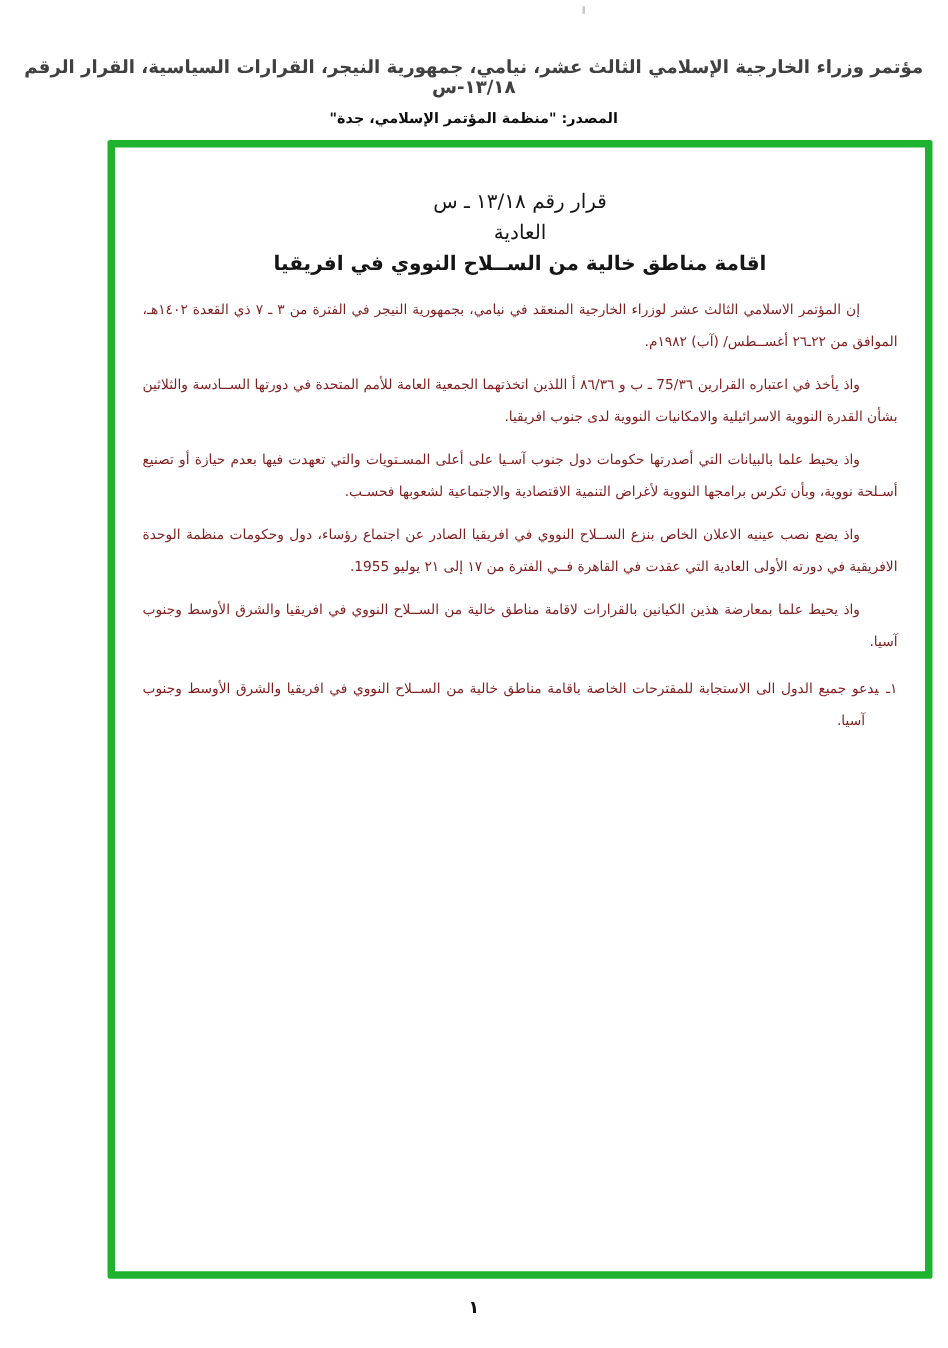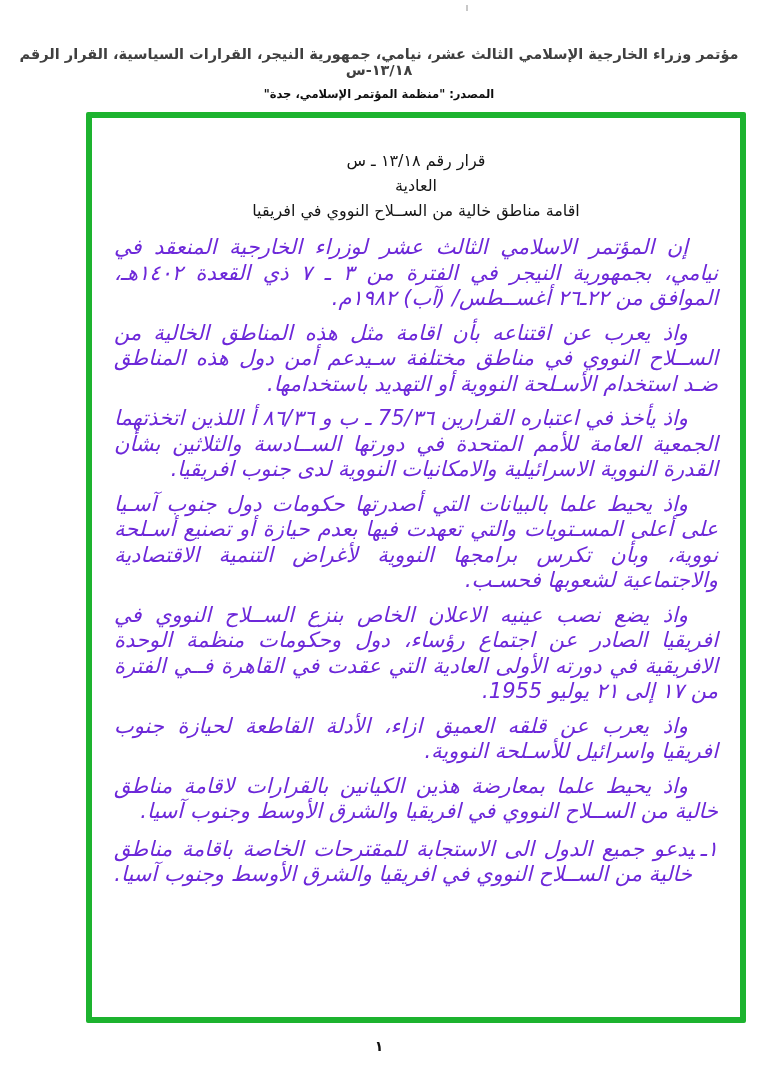--- a/index.html
+++ b/index.html
@@ -65,31 +65,30 @@
   .doc-title {
     text-align: center;
     margin-bottom: 12px;
   }
   .doc-title .t-line {
     font-size: 16px;
     line-height: 25px;
     color: #151515;
   }
   .doc-title .t-bold {
-    font-weight: normal;
+    font-weight: bold;
   }
   .doc-body p {
     margin: 0 0 9px 0;
-    font-size: 21px;
+    font-size: 11px;
     line-height: 25.5px;
     text-align: justify;
     text-align-last: right;
     text-indent: 30px;
-    color: #6d28d9;
-    font-style: italic;
+    color: #7f1d1d;
   }
   .doc-body p.numbered {
     text-indent: -26px;
     padding-right: 26px;
     margin-top: 12px;
   }
   .num-marker {
     padding-left: 6px;
   }
   .page-number {
@@ -117,25 +116,23 @@
   <div class="doc-content">
 
     <div class="doc-title">
       <div class="t-line">قرار رقم ١٣/١٨ ـ س</div>
       <div class="t-line">العادية</div>
       <div class="t-line t-bold">اقامة مناطق خالية من الســلاح النووي في افريقيا</div>
     </div>
 
     <div class="doc-body">
       <p>إن المؤتمر الاسلامي الثالث عشر لوزراء الخارجية المنعقد في نيامي، بجمهورية النيجر في الفترة من ٣ ـ ٧ ذي القعدة ١٤٠٢هـ، الموافق من ٢٢ـ٢٦ أغســطس/ (آب) ١٩٨٢م.</p>
-      <p>واذ يعرب عن اقتناعه بأن اقامة مثل هذه المناطق الخالية من الســلاح النووي في مناطق مختلفة سـيدعم أمن دول هذه المناطق ضـد استخدام الأسـلحة النووية أو التهديد باستخدامها.</p>
       <p>واذ يأخذ في اعتباره القرارين 75/٣٦ ـ ب و ٨٦/٣٦ أ اللذين اتخذتهما الجمعية العامة للأمم المتحدة في دورتها الســادسة والثلاثين بشأن القدرة النووية الاسرائيلية والامكانيات النووية لدى جنوب افريقيا.</p>
       <p>واذ يحيط علما بالبيانات التي أصدرتها حكومات دول جنوب آسـيا على أعلى المسـتويات والتي تعهدت فيها بعدم حيازة أو تصنيع أسـلحة نووية، وبأن تكرس برامجها النووية لأغراض التنمية الاقتصادية والاجتماعية لشعوبها فحسـب.</p>
       <p>واذ يضع نصب عينيه الاعلان الخاص بنزع الســلاح النووي في افريقيا الصادر عن اجتماع رؤساء، دول وحكومات منظمة الوحدة الافريقية في دورته الأولى العادية التي عقدت في القاهرة فــي الفترة من ١٧ إلى ٢١ يوليو 1955.</p>
-      <p>واذ يعرب عن قلقه العميق ازاء، الأدلة القاطعة لحيازة جنوب افريقيا واسرائيل للأسـلحة النووية.</p>
       <p>واذ يحيط علما بمعارضة هذين الكيانين بالقرارات لاقامة مناطق خالية من الســلاح النووي في افريقيا والشرق الأوسط وجنوب آسيا.</p>
       <p class="numbered"><span class="num-marker">١ـ</span><span>يدعو جميع الدول الى الاستجابة للمقترحات الخاصة باقامة مناطق خالية من الســلاح النووي في افريقيا والشرق الأوسط وجنوب آسيا.</span></p>
     </div>
 
   </div>
 </div>
 
 <div class="page-number">١</div>
 
 </body></html>

